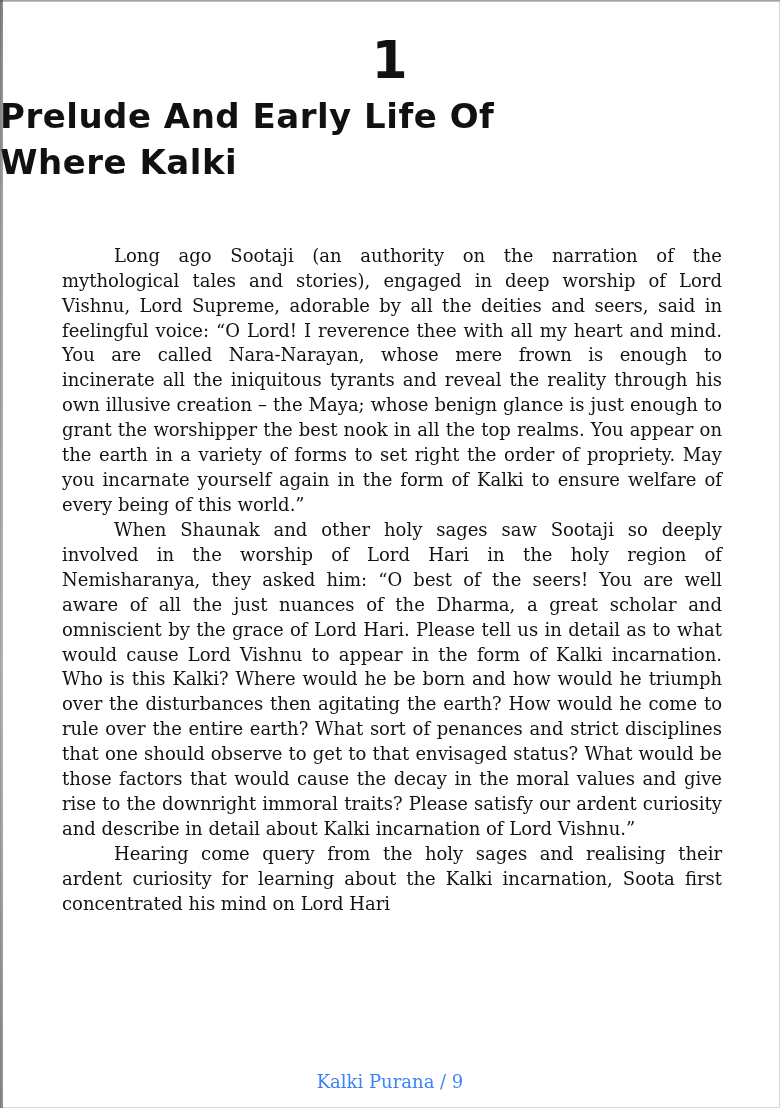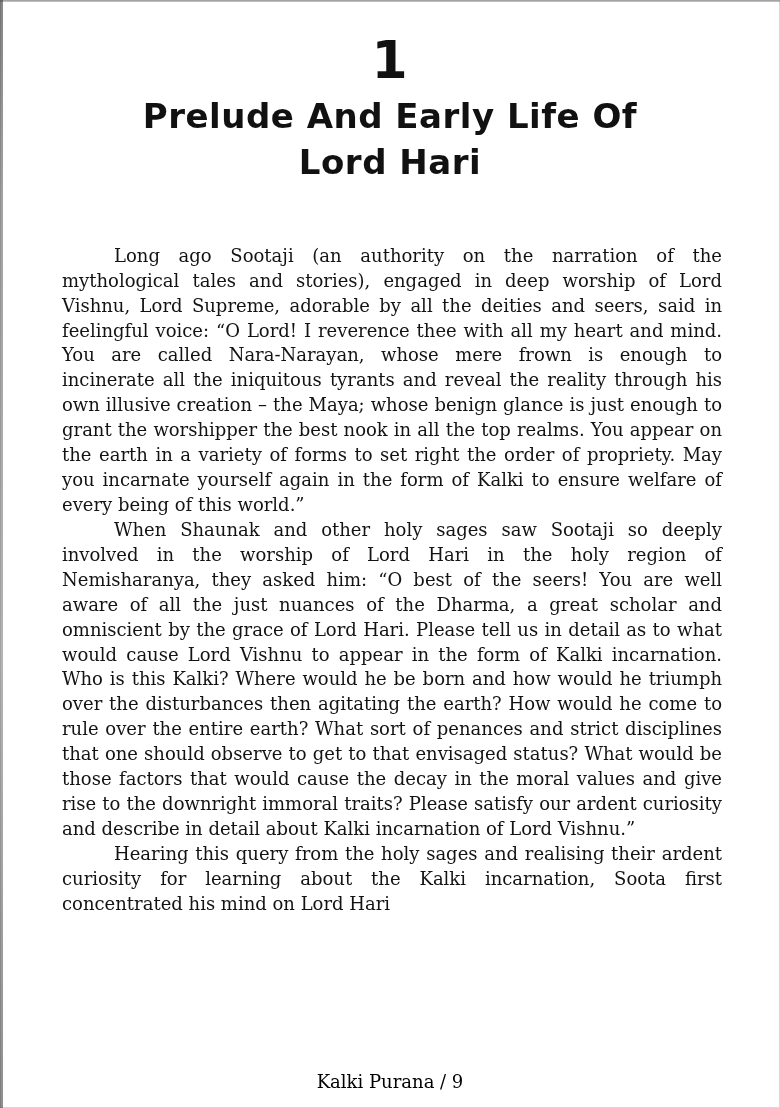--- a/index.html
+++ b/index.html
@@ -36,21 +36,20 @@
     margin-top: 34px;
     text-align: center;
     font-family: "DejaVu Sans", sans-serif;
     font-weight: 700;
     font-size: 52px;
     line-height: 1.0;
     letter-spacing: 1px;
   }
   .chapter-title {
     margin-top: 8px;
-    text-align: center;
     font-family: "DejaVu Sans", sans-serif;
     font-weight: 700;
     font-size: 34px;
     line-height: 1.35;
     letter-spacing: 0.5px;
   }
   .body-text {
     margin: 58px 58px 0 62px;
     font-family: "DejaVu Serif", "Liberation Serif", serif;
     font-size: 18px;
@@ -63,37 +62,37 @@
     text-indent: 52px;
   }
   .page-footer {
     position: absolute;
     bottom: 16px;
     left: 0;
     width: 100%;
     text-align: center;
     font-family: "DejaVu Serif", "Liberation Serif", serif;
     font-size: 18px;
-    color: #000000;
+    color: #3b82f6;
   }
 </style>
 </head>
 <body>
 
 <div class="page">
   <div class="scan-edge-left"></div>
   <div class="scan-edge-top"></div>
 
   <div class="chapter-number">1</div>
 
   <div class="chapter-title">
     <div>Prelude And Early Life Of</div>
-    <div>Lord Hari</div>
+    <div>Where Kalki</div>
   </div>
 
   <div class="body-text">
     <p>Long ago Sootaji (an authority on the narration of the mythological tales and stories), engaged in deep worship of Lord Vishnu, Lord Supreme, adorable by all the deities and seers, said in feelingful voice: “O Lord! I reverence thee with all my heart and mind. You are called Nara-Narayan, whose mere frown is enough to incinerate all the iniquitous tyrants and reveal the reality through his own illusive creation – the Maya; whose benign glance is just enough to grant the worshipper the best nook in all the top realms. You appear on the earth in a variety of forms to set right the order of propriety. May you incarnate yourself again in the form of Kalki to ensure welfare of every being of this world.”</p>
     <p>When Shaunak and other holy sages saw Sootaji so deeply involved in the worship of Lord Hari in the holy region of Nemisharanya, they asked him: “O best of the seers! You are well aware of all the just nuances of the Dharma, a great scholar and omniscient by the grace of Lord Hari. Please tell us in detail as to what would cause Lord Vishnu to appear in the form of Kalki incarnation. Who is this Kalki? Where would he be born and how would he triumph over the disturbances then agitating the earth? How would he come to rule over the entire earth? What sort of penances and strict disciplines that one should observe to get to that envisaged status? What would be those factors that would cause the decay in the moral values and give rise to the downright immoral traits? Please satisfy our ardent curiosity and describe in detail about Kalki incarnation of Lord Vishnu.”</p>
-    <p>Hearing this query from the holy sages and realising their ardent curiosity for learning about the Kalki incarnation, Soota first concentrated his mind on Lord Hari</p>
+    <p>Hearing come query from the holy sages and realising their ardent curiosity for learning about the Kalki incarnation, Soota first concentrated his mind on Lord Hari</p>
   </div>
 
   <div class="page-footer">Kalki Purana / 9</div>
 </div>
 
 </body></html>

